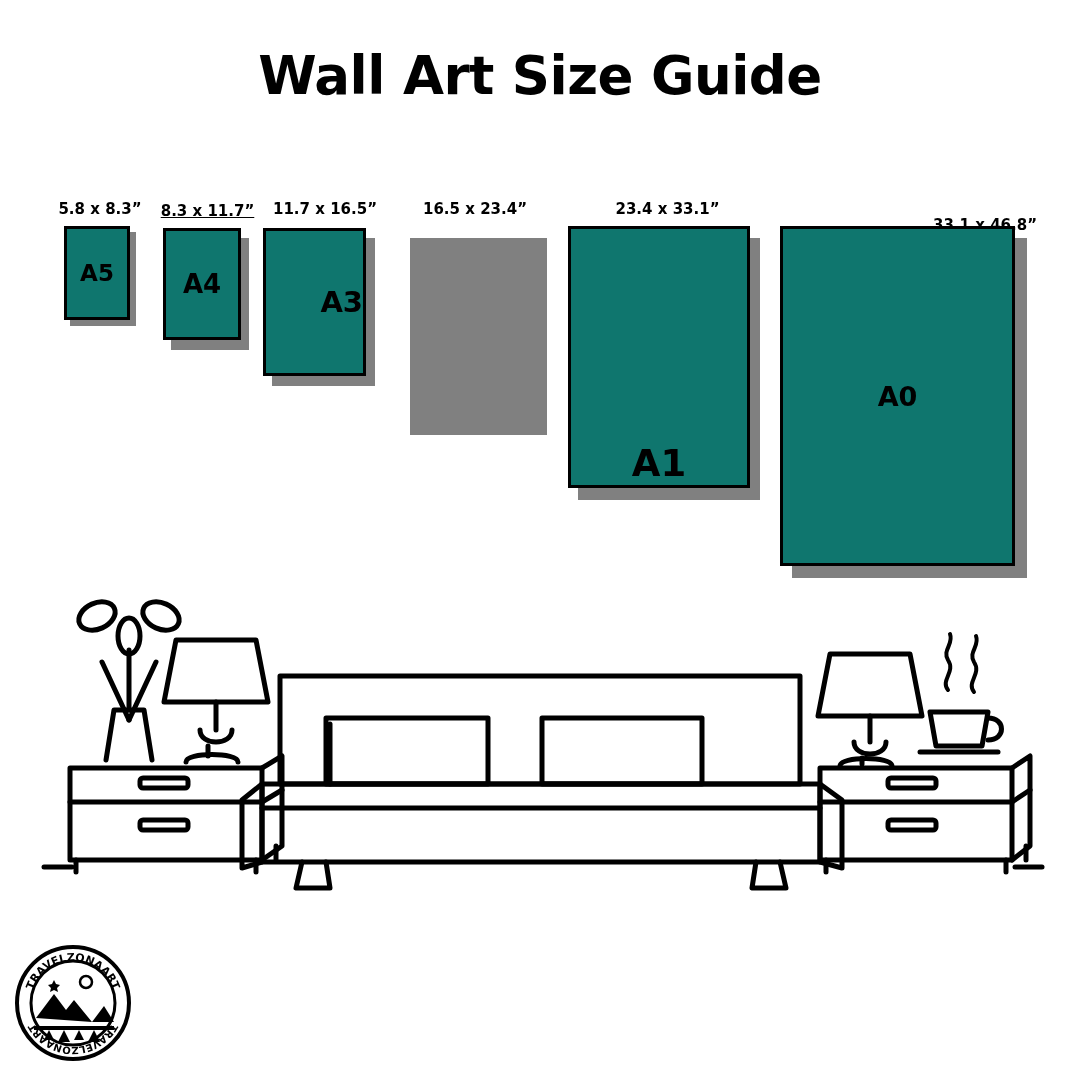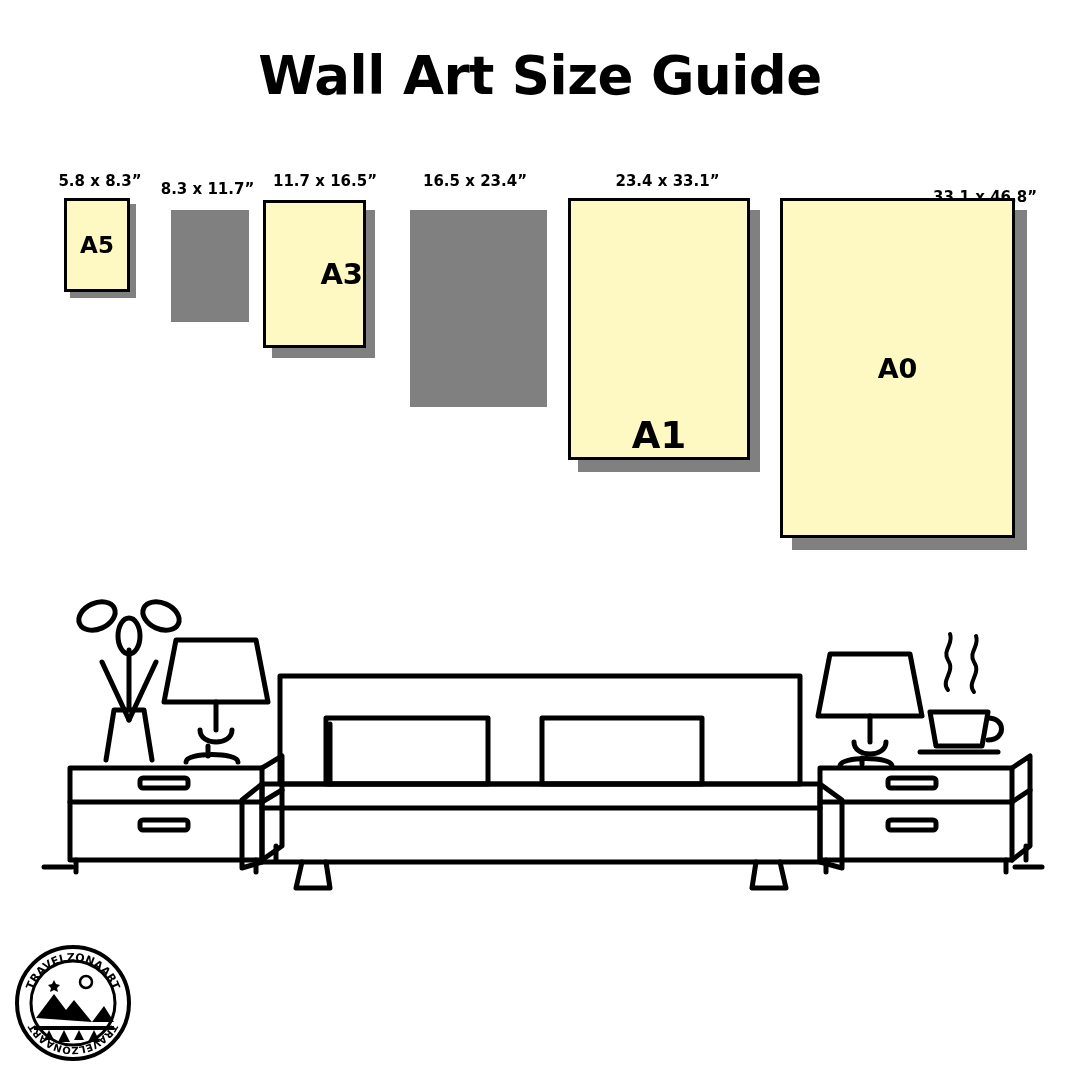--- a/index.html
+++ b/index.html
@@ -29,38 +29,39 @@
     width: 1080px;
     text-align: center;
     font-size: 53px;
     font-weight: bold;
     letter-spacing: -0.5px;
     font-family: "DejaVu Sans", sans-serif;
   }
   
   .frame-group {
     position: absolute;
+    margin-top: 28px;
   }
   .frame-dim {
     position: absolute;
     left: 0;
     width: 100%;
     text-align: center;
     font-size: 15px;
     font-weight: bold;
     font-family: "DejaVu Sans", sans-serif;
     white-space: nowrap;
   }
   .frame-shadow {
     position: absolute;
     background: #808080;
   }
   .frame-box {
     position: absolute;
-    background: #fef9c3;
+    background: #0f766e;
     border: 3px solid #000000;
     box-sizing: border-box;
     display: flex;
     align-items: center;
     justify-content: center;
   }
   .frame-label {
     font-weight: bold;
     font-family: "DejaVu Sans", sans-serif;
     color: #000;
@@ -98,22 +99,25 @@
 
   <div class="frame-group" style="left:52px; top:172px; width:96px; height:140px;">
     <div class="frame-dim" style="top:0px;">5.8 x 8.3”</div>
     <div class="frame-shadow" style="left:18px; top:32px; width:66px; height:94px;"></div>
     <div class="frame-box" style="left:12px; top:26px; width:66px; height:94px;">
       <span class="frame-label" style="font-size:23px;">A5</span>
     </div>
   </div>
 
   <div class="frame-group" style="left:150px; top:172px; width:115px; height:160px;">
-    <div class="frame-dim" style="top:8px;">8.3 x 11.7”</div>
+    <div class="frame-dim" style="top:2px;text-decoration:underline;">8.3 x 11.7”</div>
     <div class="frame-shadow" style="left:21px; top:38px; width:78px; height:112px;"></div>
+    <div class="frame-box" style="left:13px; top:28px; width:78px; height:112px;">
+      <span class="frame-label" style="font-size:26px;">A4</span>
+    </div>
   </div>
 
   <div class="frame-group" style="left:255px; top:172px; width:140px; height:215px;">
     <div class="frame-dim" style="top:0px;">11.7 x 16.5”</div>
     <div class="frame-shadow" style="left:17px; top:38px; width:103px; height:148px;"></div>
     <div class="frame-box" style="left:8px; top:28px; width:103px; height:148px;justify-content:flex-end;">
       <span class="frame-label" style="font-size:29px;">A3</span>
     </div>
   </div>
 

